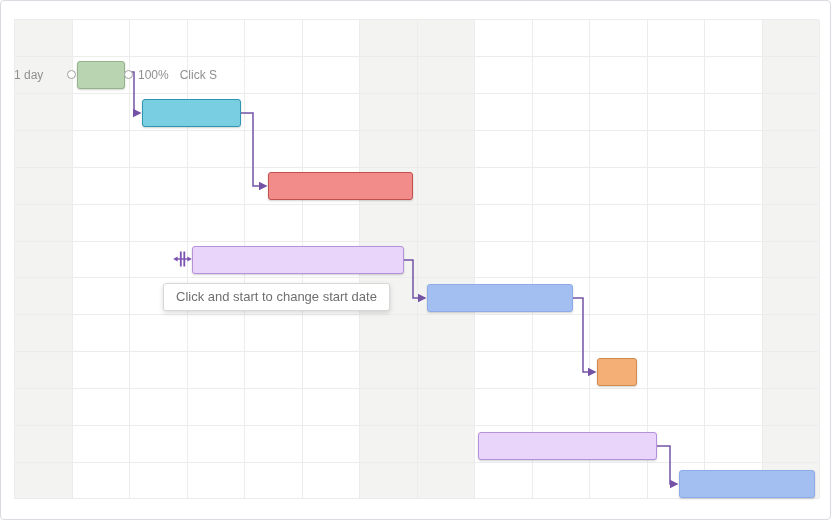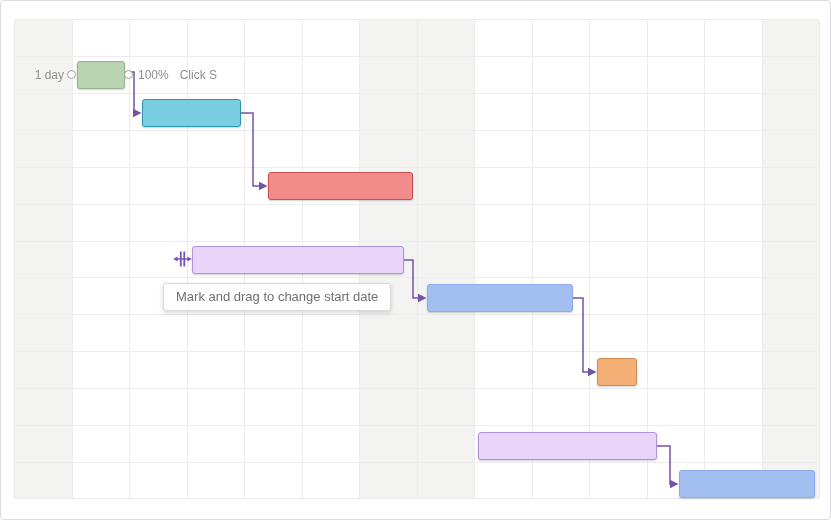--- a/index.html
+++ b/index.html
@@ -72,37 +72,37 @@
     </defs>
     <g id="connector-paths">
         <path d="M130 71 L133 71 L133 112 L139 112" fill="none" stroke="#7453a6" stroke-width="1.5" marker-end="url(#arrow)"></path>
         <path d="M240 112 L252 112 L252 185 L265 185" fill="none" stroke="#7453a6" stroke-width="1.5" marker-end="url(#arrow)"></path>
         <path d="M403 259 L412 259 L412 297 L424 297" fill="none" stroke="#7453a6" stroke-width="1.5" marker-end="url(#arrow)"></path>
         <path d="M572 297 L582 297 L582 371 L594 371" fill="none" stroke="#7453a6" stroke-width="1.5" marker-end="url(#arrow)"></path>
         <path d="M656 445 L669 445 L669 483 L676 483" fill="none" stroke="#7453a6" stroke-width="1.5" marker-end="url(#arrow)"></path>
       </g>
   </svg>
 
-  <div class="label" style="left:13px;top:67px;width:50px;text-align:right;">1 day</div>
+  <div class="label" style="left:13px;top:67px;width:50px;text-align:left;">1 day</div>
 
   <div class="label right-labels" style="left:137px;top:67px;">
     <span>100%</span>
     <span>Click S</span>
   </div>
 
   <div class="handle-circle" style="left:66px;top:69px;"></div>
   <div class="handle-circle" style="left:123px;top:69px;"></div>
 
   <svg class="drag-handle" style="left:172px;top:250px;" width="19" height="16" viewBox="0 0 19 16">
     <g id="drag-handle-g" fill="#7a52b3" stroke="#7a52b3">
       <line x1="2" y1="8" x2="17" y2="8" stroke-width="1.4"></line>
       <polygon points="0.2,8 4.6,5.4 4.6,10.6" stroke="none"></polygon>
       <polygon points="18.8,8 14.4,5.4 14.4,10.6" stroke="none"></polygon>
       <rect x="6.9" y="0.5" width="1.8" height="15" stroke="none"></rect>
       <rect x="10.4" y="0.5" width="1.8" height="15" stroke="none"></rect>
     </g>
   </svg>
 
   <div class="tooltip" style="left:162px;top:282px;">
-    <span>Mark and drag to change start date</span>
+    <span>Click and start to change start date</span>
   </div>
 
 </div>
 
 </body></html>

